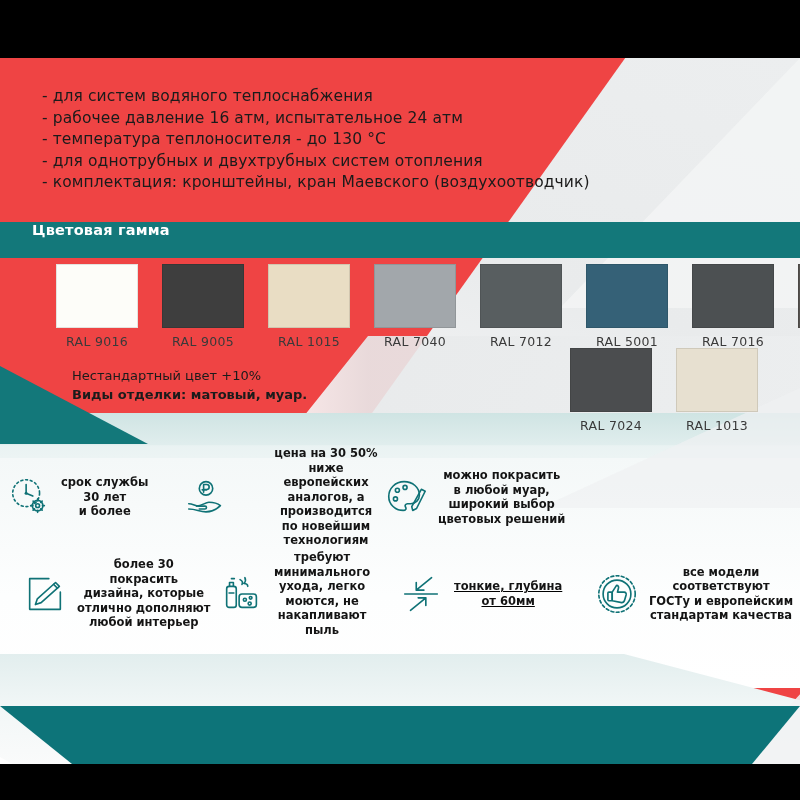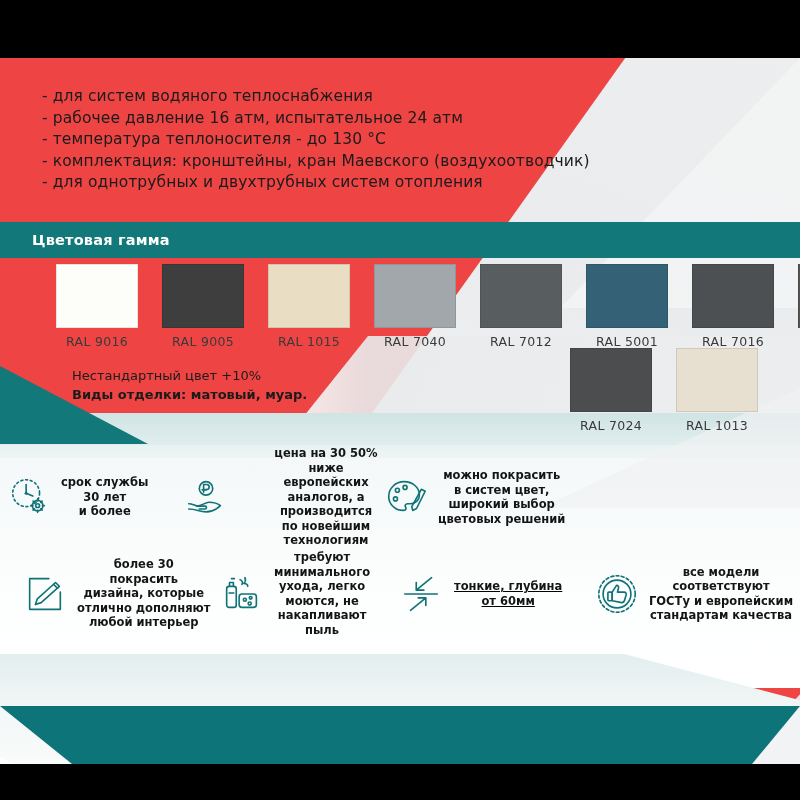--- a/index.html
+++ b/index.html
@@ -103,21 +103,21 @@
     font-size: 15.5px;
     line-height: 21.5px;
     white-space: nowrap;
     letter-spacing: .1px;
   }
 
   
   .gamma-bar {
     position: absolute; left: 0; top: 164px; width: 100%; height: 36px;
     background: #13787a;
-    display: flex; align-items: center;
+    display: flex; 
   }
   .gamma-bar .title {
     color: #ffffff; font-size: 14.5px; font-weight: bold;
     margin-left: 32px; letter-spacing: .2px;
   }
 
   
   .swatch-row { position: absolute; left: 56px; top: 206px; display: flex; gap: 24px; }
   .swatch-row.second { left: 570px; top: 290px; }
   .swatch { width: 82px; }
@@ -184,22 +184,22 @@
     <div class="shape band-grey-br"></div>
     <div class="shape band-teal-shadow"></div>
     <div class="shape band-teal"></div>
     <div class="shape band-white-bl"></div>
   </div>
 
   <div class="specs">
     <div class="spec-line">- для систем водяного теплоснабжения</div>
     <div class="spec-line">- рабочее давление 16 атм, испытательное 24 атм</div>
     <div class="spec-line">- температура теплоносителя - до 130 °C</div>
+    <div class="spec-line">- для однотрубных и двухтрубных систем отопления</div>
     <div class="spec-line">- комплектация: кронштейны, кран Маевского (воздухоотводчик)</div>
-    <div class="spec-line">- для однотрубных и двухтрубных систем отопления</div>
   </div>
 
   <div class="gamma-bar">
     <div class="title">Цветовая гамма</div>
   </div>
 
   <div class="swatch-row first">
       <div class="swatch">
         <div class="chip" style="background: rgb(253, 253, 249);"></div>
         <div class="lbl">RAL 9016</div>
@@ -291,21 +291,21 @@
             <svg viewBox="0 0 48 48">
               <path d="M22 8C13 8 6 15 6 23.5S13 38 21 38c3 0 3.5-2 2.5-3.5-1-1.6 0-3.5 2-3.5h3.5C34 31 38 27 38 22 38 14 31 8 22 8z" stroke="currentColor" fill="none" stroke-width="1.7" stroke-linecap="round" stroke-linejoin="round"></path>
      <circle cx="15" cy="17" r="2.1" stroke="currentColor" fill="none" stroke-width="1.7" stroke-linecap="round" stroke-linejoin="round"></circle>
               <circle cx="13" cy="26" r="2.1" stroke="currentColor" fill="none" stroke-width="1.7" stroke-linecap="round" stroke-linejoin="round"></circle>
               <circle cx="23" cy="14" r="2.1" stroke="currentColor" fill="none" stroke-width="1.7" stroke-linecap="round" stroke-linejoin="round"></circle>
      <path d="M30 34l10-18 4 2-9 18-4 2z" stroke="currentColor" fill="none" stroke-width="1.7" stroke-linecap="round" stroke-linejoin="round"></path>
             </svg>
           </div>
           <div class="txt">
             <div>можно покрасить</div>
-            <div>в систем цвет,</div>
+            <div>в любой муар,</div>
             <div>широкий выбор</div>
             <div>цветовых решений</div>
           </div>
         </div>
       </div>
     <div class="frow r2">
         <div class="feat c1">
           <div class="ico">
             <svg viewBox="0 0 48 48">
               <path d="M8 8h20M8 8v32h32V22" stroke="currentColor" fill="none" stroke-width="1.7" stroke-linecap="round" stroke-linejoin="round"></path>

